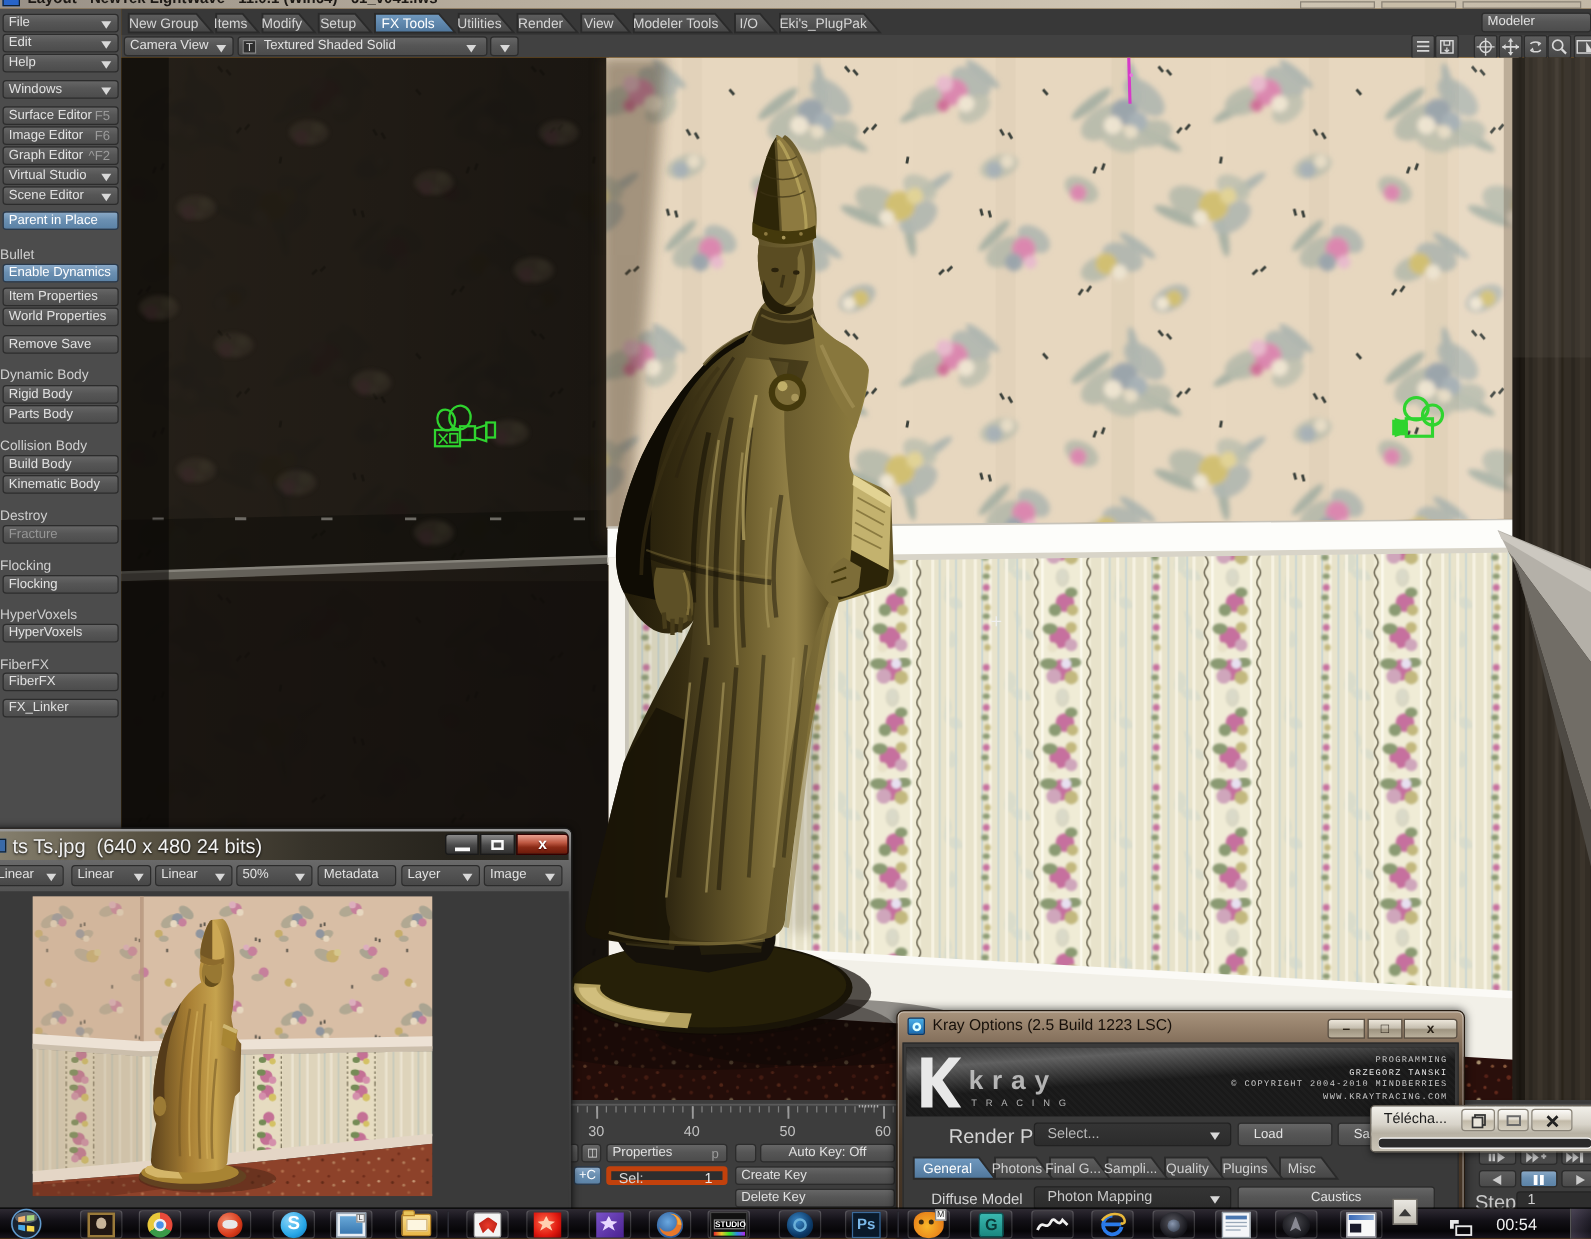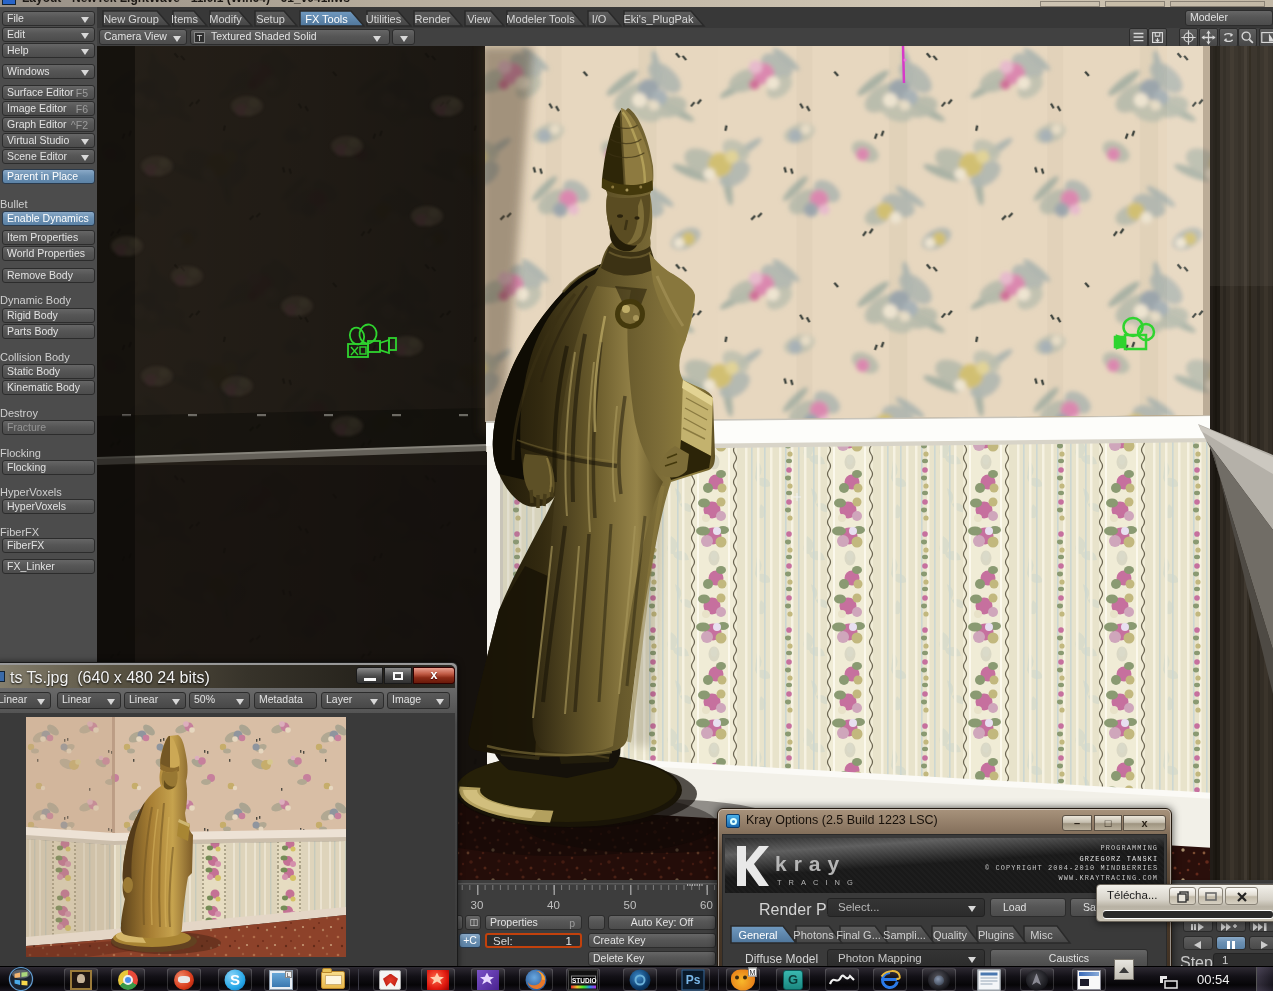--- a/index.html
+++ b/index.html
@@ -29,26 +29,26 @@
 <div class="lwb" style="left:2px;top:78px;width:93px">Surface Editor<span class="sc">F5</span></div>
 <div class="lwb" style="left:2px;top:94px;width:93px">Image Editor<span class="sc">F6</span></div>
 <div class="lwb" style="left:2px;top:110px;width:93px">Graph Editor<span class="sc">^F2</span></div>
 <div class="lwb" style="left:2px;top:126px;width:93px">Virtual Studio<span class="arr"></span></div>
 <div class="lwb" style="left:2px;top:142px;width:93px">Scene Editor<span class="arr"></span></div>
 <div class="lwb blue" style="left:2px;top:162px;width:93px">Parent in Place</div>
 <div class="glbl" style="left:0;top:191px">Bullet</div>
 <div class="lwb blue" style="left:2px;top:204px;width:93px">Enable Dynamics</div>
 <div class="lwb" style="left:2px;top:223px;width:93px">Item Properties</div>
 <div class="lwb" style="left:2px;top:239px;width:93px">World Properties</div>
-<div class="lwb" style="left:2px;top:261px;width:93px">Remove Body</div>
+<div class="lwb" style="left:2px;top:261px;width:93px">Remove Save</div>
 <div class="glbl" style="left:0;top:287px">Dynamic Body</div>
 <div class="lwb" style="left:2px;top:301px;width:93px">Rigid Body</div>
 <div class="lwb" style="left:2px;top:317px;width:93px">Parts Body</div>
 <div class="glbl" style="left:0;top:344px">Collision Body</div>
-<div class="lwb" style="left:2px;top:357px;width:93px">Static Body</div>
+<div class="lwb" style="left:2px;top:357px;width:93px">Build Body</div>
 <div class="lwb" style="left:2px;top:373px;width:93px">Kinematic Body</div>
 <div class="glbl" style="left:0;top:400px">Destroy</div>
 <div class="lwb dim" style="left:2px;top:413px;width:93px">Fracture</div>
 <div class="glbl" style="left:0;top:440px">Flocking</div>
 <div class="lwb" style="left:2px;top:453px;width:93px">Flocking</div>
 <div class="glbl" style="left:0;top:479px">HyperVoxels</div>
 <div class="lwb" style="left:2px;top:492px;width:93px">HyperVoxels</div>
 <div class="glbl" style="left:0;top:519px">FiberFX</div>
 <div class="lwb" style="left:2px;top:531px;width:93px">FiberFX</div>
 <div class="lwb" style="left:2px;top:552px;width:93px">FX_Linker</div>
@@ -700,21 +700,21 @@
         <rect x="599.6" y="4" width="1.2" height="2" fill="#aaa"></rect>
         <rect x="602.0" y="4" width="1.2" height="2" fill="#aaa"></rect>
         <rect x="604.4" y="4" width="1.2" height="2" fill="#aaa"></rect>
       </svg>
       <div class="lwb" style="left:358px;top:35px;width:8px"></div>
       <div class="lwb" style="left:368px;top:35px;width:16px;color:#ddd;font-size:9px;text-align:center;padding-left:2px">◫</div>
       <div class="lwb" style="left:388px;top:35px;width:97px">Properties<span class="sc" style="top:1px">p</span></div>
       <div class="lwb" style="left:491px;top:35px;width:17px"></div>
       <div class="lwb" style="left:511px;top:35px;width:108px;text-align:center;padding-left:0">Auto Key: Off</div>
       <div class="lwb blue" style="left:362px;top:53px;width:22px;text-align:center;padding-left:0">+C</div>
-      <div class="abs" style="left:388px;top:53px;width:97px;height:15px;background:#2e2e2e;border:2px solid #c2410c;border-radius:3px;color:#d8d8d8;font-size:11.5px;line-height:13px;padding-left:6px">Sel:<span style="position:absolute;right:8px;color:#e8e8e8">1</span></div>
+      <div class="abs" style="left:388px;top:53px;width:97px;height:15px;background:#2e2e2e;border:4px solid #c2410c;border-radius:3px;color:#d8d8d8;font-size:11.5px;line-height:13px;padding-left:6px">Sel:<span style="position:absolute;right:8px;color:#e8e8e8">1</span></div>
       <div class="lwb" style="left:491px;top:53px;width:128px">Create Key</div>
       <div class="lwb" style="left:491px;top:71px;width:128px">Delete Key</div>
       <div class="abs" style="left:1069px;top:38px;width:2px;height:49px;background:#d8d2c2"></div>
       <div class="abs" style="left:1073px;top:38px;width:2px;height:49px;background:#d8d2c2"></div>
       <div class="abs" style="left:1086px;top:38px;width:30px;height:14px;background:linear-gradient(#5e5e5e,#4a4a4a);border:1px solid #2c2c2c;border-radius:3px"><svg width="28" height="12">
           <g fill="#ccc">
             <rect x="7" y="3" width="2" height="6"></rect>
             <rect x="10" y="3" width="2" height="6"></rect>
             <path d="M14 2 l6 4 -6 4z"></path>
           </g>

